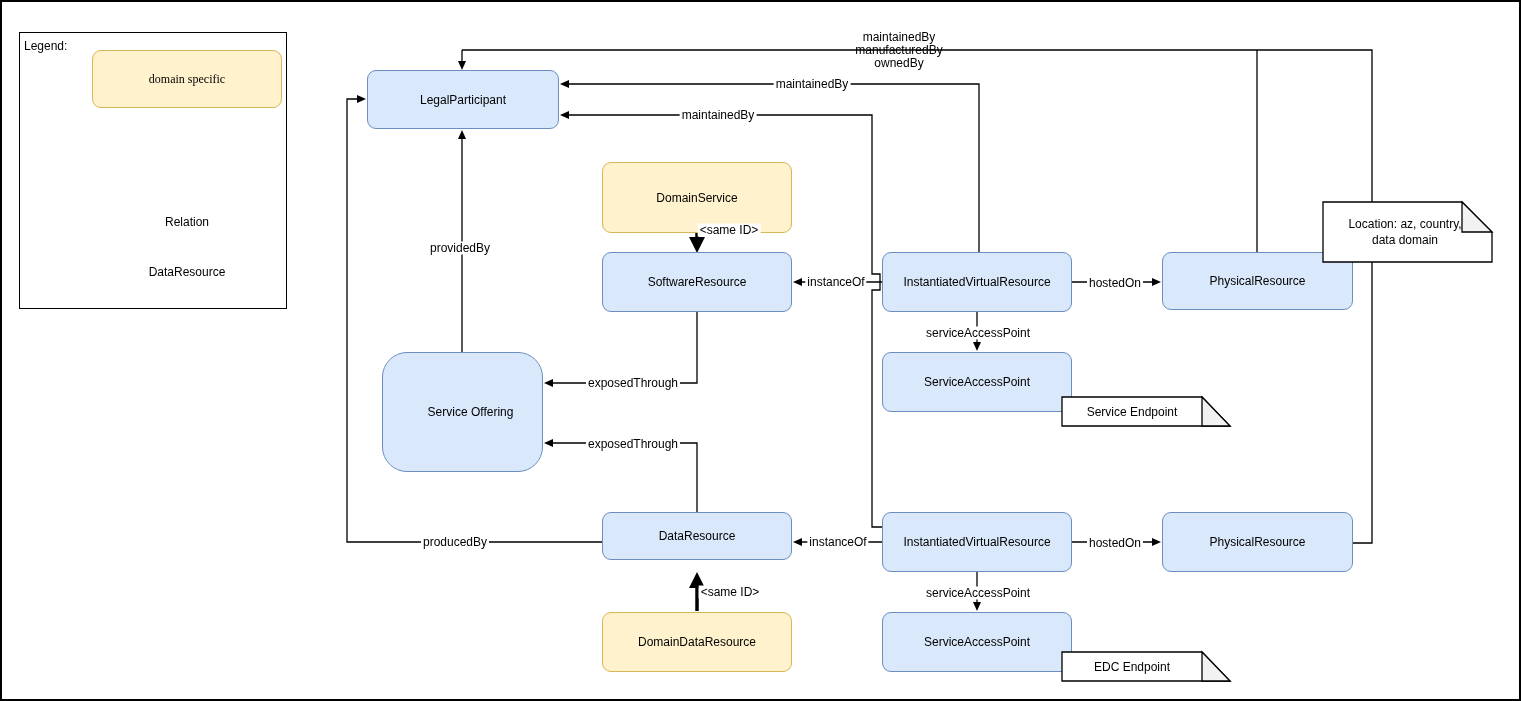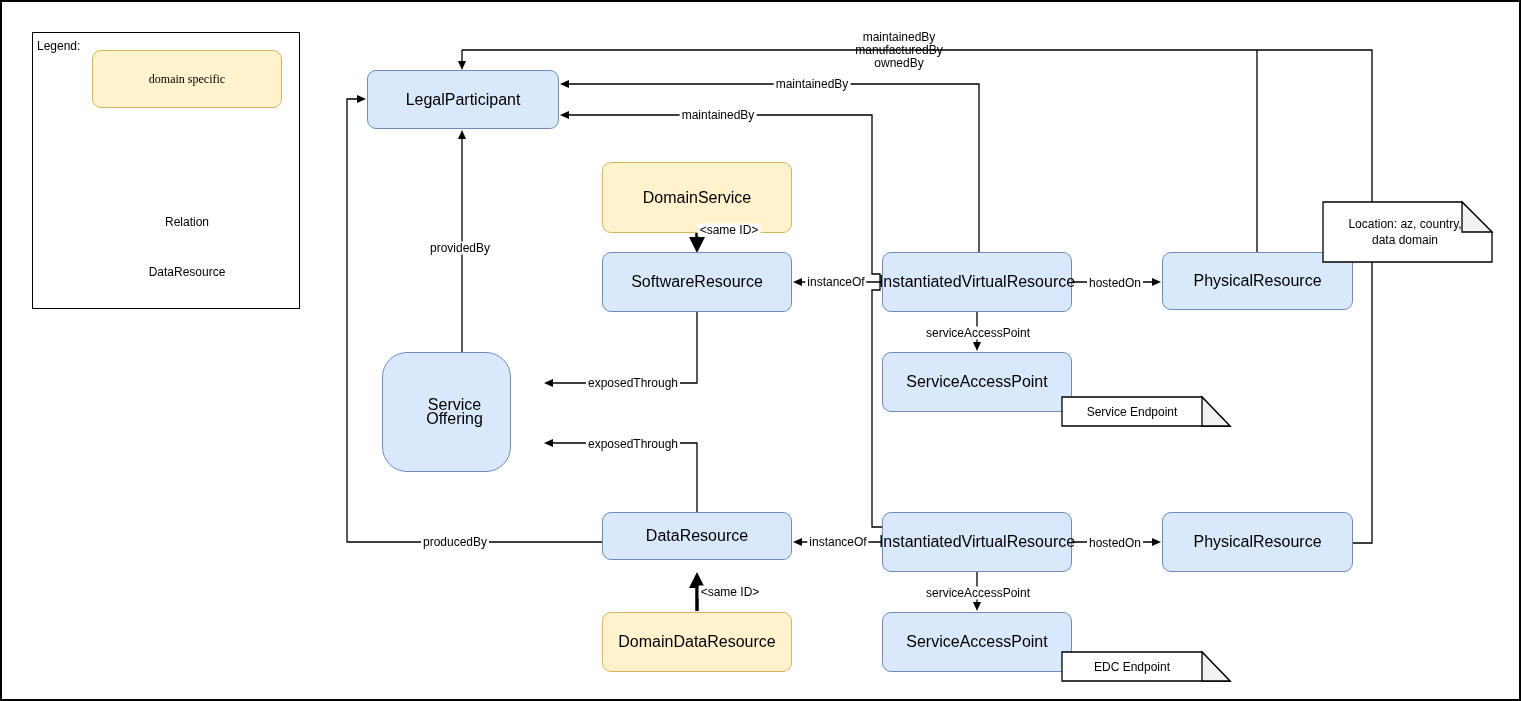--- a/index.html
+++ b/index.html
@@ -8,40 +8,40 @@
     border:2px solid #000;background:#fff;overflow:hidden;
     font-family:"Liberation Sans",sans-serif;color:#000;
   }
   svg.layer{position:absolute;left:0;top:0;pointer-events:none;}
   .edges{z-index:1;}
   .notes{z-index:3;}
   
   .node{
     position:absolute;z-index:2;box-sizing:border-box;
     display:flex;align-items:center;justify-content:center;text-align:center;
-    font-size:16px;line-height:14px;
+    font-size:12px;line-height:14px;
     border:1px solid var(--gaiax-stroke,#6c8ebf);
     background:var(--gaiax-fill,#dae8fc);
     border-radius:9px;
   }
   .node.yellow{border-color:var(--domain-stroke,#d6b656);background:var(--domain-fill,#fff2cc);}
   .n-lp  {left:365px;top:68px; width:192px;height:59px;}
   .n-ds  {left:600px;top:160px;width:190px;height:71px;}
   .n-sr  {left:600px;top:250px;width:190px;height:60px;}
   .n-ivr1{left:880px;top:250px;width:190px;height:60px;}
   .n-pr1 {left:1160px;top:250px;width:191px;height:58px;}
   .n-sap1{left:880px;top:350px;width:190px;height:60px;}
-  .n-so  {left:380px;top:350px;width:129px;height:120px;border-radius:25px;padding-left:16px;}
+  .n-so  {left:380px;top:350px;width:161px;height:120px;border-radius:25px;padding-left:16px;}
   .n-dr  {left:600px;top:510px;width:190px;height:48px;}
   .n-ivr2{left:880px;top:510px;width:190px;height:60px;}
   .n-pr2 {left:1160px;top:510px;width:191px;height:60px;}
   .n-sap2{left:880px;top:610px;width:190px;height:60px;}
   .n-ddr {left:600px;top:610px;width:190px;height:60px;}
   
-  .legend{position:absolute;left:30px;top:30px;width:268px;height:277px;
+  .legend{position:absolute;left:17px;top:30px;width:268px;height:277px;
     border:1px solid #000;box-sizing:border-box;z-index:2;background:#fff;}
   .legend-title{position:absolute;left:4px;top:6px;font-size:12px;}
   .lg-box{position:absolute;left:60px;width:190px;height:58px;box-sizing:border-box;
     display:flex;align-items:center;justify-content:center;font-size:12px;border-radius:9px;font-family:Liberation Serif, serif;}
   .lg-yellow{top:18px;border:1px solid var(--domain-stroke,#d6b656);background:var(--domain-fill,#fff2cc);}
   .lg-blue{top:89px;border:1px solid var(--gaiax-stroke,#6c8ebf);background:var(--gaiax-fill,#dae8fc);}
   
   .elabel{
     position:absolute;z-index:5;transform:translate(-50%,-50%);
     font-size:12px;line-height:13px;white-space:nowrap;background:#fff;padding:0 2px;

